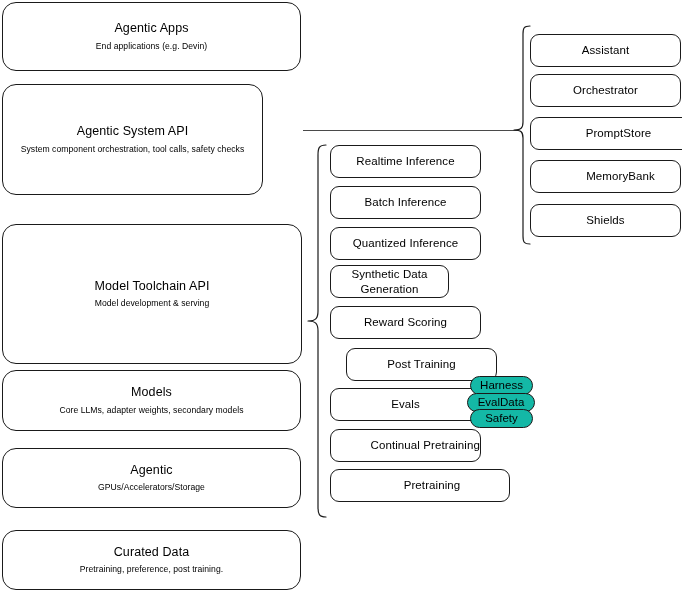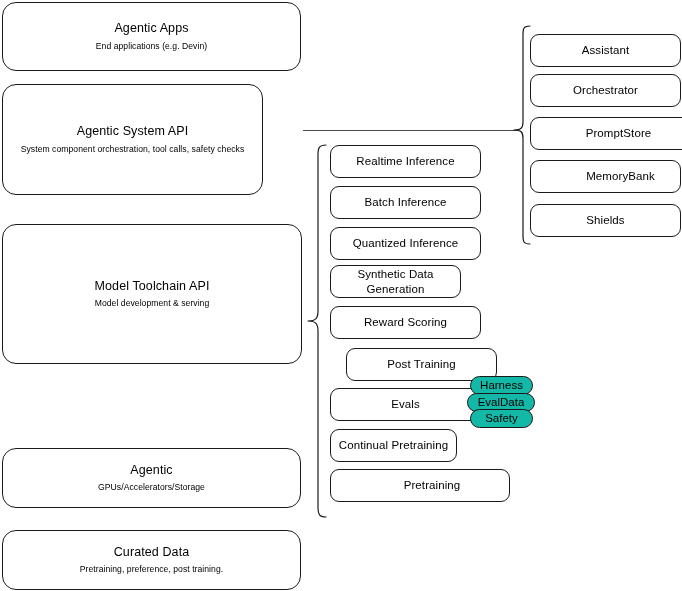--- a/index.html
+++ b/index.html
@@ -108,20 +108,24 @@
   <div class="node layer" style="left:2px; top:84px; width:261px; height:111px;">
     <div class="title">Agentic System API</div>
     <div class="subtitle">System component orchestration, tool calls, safety checks</div>
   </div>
 
   <div class="node layer" style="left:2px; top:224px; width:300px; height:140px;">
     <div class="title">Model Toolchain API</div>
     <div class="subtitle">Model development &amp; serving</div>
   </div>
 
+  <div class="node layer" style="left:2px; top:370px; width:299px; height:61px;">
+    <div class="title">Models</div>
+    <div class="subtitle">Core LLMs, adapter weights, secondary models</div>
+  </div>
 
   <div class="node layer" style="left:2px; top:448px; width:299px; height:60px;">
     <div class="title">Agentic</div>
     <div class="subtitle">GPUs/Accelerators/Storage</div>
   </div>
 
   <div class="node layer" style="left:2px; top:530px; width:299px; height:60px;">
     <div class="title">Curated Data</div>
     <div class="subtitle">Pretraining, preference, post training.</div>
   </div>
@@ -145,37 +149,37 @@
   </div>
 
   <div class="node cap" style="left:330px; top:186px; width:151px;">
     <div class="label">Batch Inference</div>
   </div>
 
   <div class="node cap" style="left:330px; top:227px; width:151px;">
     <div class="label">Quantized Inference</div>
   </div>
 
-  <div class="node cap" style="left:330px; top:265px; width:131px;">
+  <div class="node cap" style="left:330px; top:265px; width:119px;">
     <div class="label">Synthetic Data Generation</div>
   </div>
 
   <div class="node cap" style="left:330px; top:306px; width:151px;">
     <div class="label">Reward Scoring</div>
   </div>
 
   <div class="node cap" style="left:346px; top:348px; width:151px;">
     <div class="label">Post Training</div>
   </div>
 
   <div class="node cap" style="left:330px; top:388px; width:151px;">
     <div class="label">Evals</div>
   </div>
 
-  <div class="node cap" style="left:330px; top:429px; width:127px;">
+  <div class="node cap" style="left:330px; top:429px; width:151px;align-items:flex-end;">
     <div class="label">Continual Pretraining</div>
   </div>
 
   <div class="node cap" style="left:330px; top:469px; width:180px;padding-left:24px;">
     <div class="label">Pretraining</div>
   </div>
 
   <div class="pill" style="left:470px; top:376px; width:63px; height:19px;">
     <span>Harness</span>
   </div>

